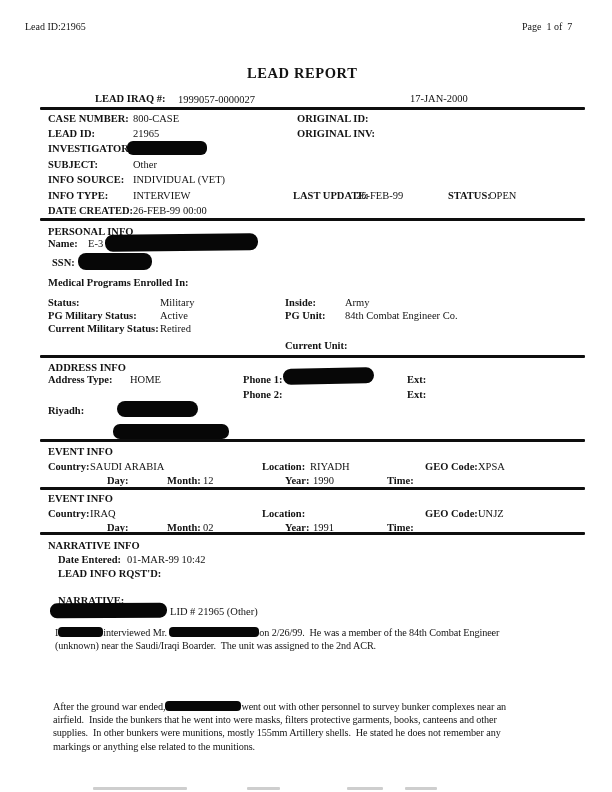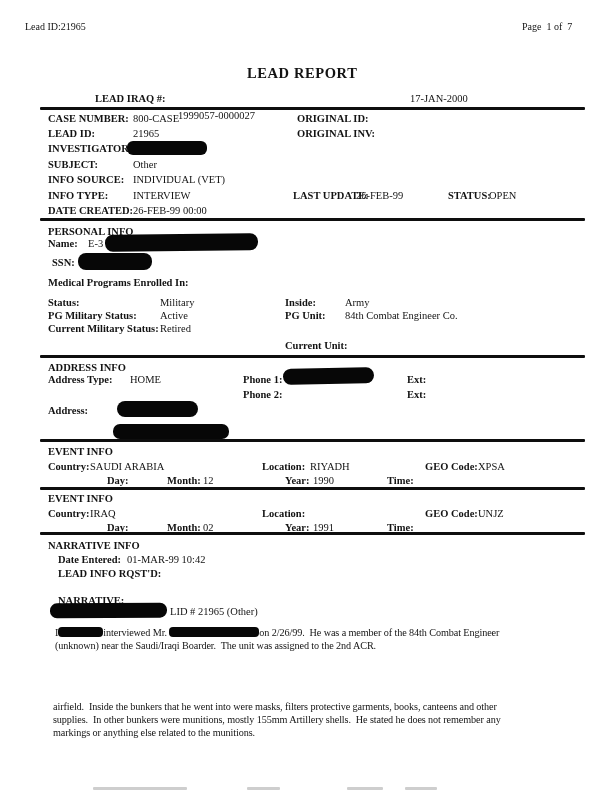--- a/index.html
+++ b/index.html
@@ -23,21 +23,21 @@
 <body>
 
 <div class="page">
 
   <span class="t small" style="left:25px;top:21px">Lead ID:21965</span>
   <span class="t small" style="left:522px;top:21px">Page&nbsp;&nbsp;1&nbsp;of&nbsp;&nbsp;7</span>
 
   <span class="t title" style="left:247px;top:68px">LEAD REPORT</span>
 
   <span class="t b" style="left:95px;top:93px">LEAD IRAQ #:</span>
-  <span class="t" style="left:178px;top:110px">1999057-0000027</span>
+  <span class="t" style="left:178px;top:94px">1999057-0000027</span>
   <span class="t" style="left:410px;top:93px">17-JAN-2000</span>
   <div class="rule" style="top:107px"></div>
 
   <span class="t b" style="left:48px;top:113px">CASE NUMBER:</span>
   <span class="t" style="left:133px;top:113px">800-CASE</span>
   <span class="t b" style="left:297px;top:113px">ORIGINAL ID:</span>
 
   <span class="t b" style="left:48px;top:128px">LEAD ID:</span>
   <span class="t" style="left:133px;top:128px">21965</span>
   <span class="t b" style="left:297px;top:128px">ORIGINAL INV:</span>
@@ -90,21 +90,21 @@
   <div class="rule" style="top:355px"></div>
 
   <span class="t b" style="left:48px;top:362px">ADDRESS INFO</span>
   <span class="t b" style="left:48px;top:374px">Address Type:</span>
   <span class="t" style="left:130px;top:374px">HOME</span>
   <span class="t b" style="left:243px;top:374px">Phone 1:</span>
   <div class="redact" style="left:283px;top:368px;width:91px;height:16px;border-radius:8px;transform:rotate(-1deg)"></div>
   <span class="t b" style="left:407px;top:374px">Ext:</span>
   <span class="t b" style="left:243px;top:389px">Phone 2:</span>
   <span class="t b" style="left:407px;top:389px">Ext:</span>
-  <span class="t b" style="left:48px;top:405px">Address:</span>
+  <span class="t b" style="left:48px;top:405px">Riyadh:</span>
   <div class="redact" style="left:117px;top:401px;width:81px;height:16px;border-radius:8px"></div>
   <div class="redact" style="left:113px;top:424px;width:116px;height:15px;border-radius:7px"></div>
 
   <div class="rule" style="top:439px"></div>
 
   <span class="t b" style="left:48px;top:446px">EVENT INFO</span>
   <span class="t b" style="left:48px;top:461px">Country:</span>
   <span class="t" style="left:90px;top:461px">SAUDI ARABIA</span>
   <span class="t b" style="left:262px;top:461px">Location:</span>
   <span class="t" style="left:310px;top:461px">RIYADH</span>
@@ -141,20 +141,21 @@
 
   <span class="t b" style="left:58px;top:595px">NARRATIVE:</span>
   <div class="redact" style="left:50px;top:603px;width:117px;height:15px;border-radius:7px;transform:rotate(-.4deg)"></div>
   <span class="t" style="left:170px;top:606px">LID # 21965  (Other)</span>
 
   <div class="nblock" style="left:55px;top:626px">
       <div class="nline">I<span class="redact inline" style="width: 45px;"></span>interviewed Mr. <span class="redact inline" style="width: 90px;"></span>on 2/26/99.&nbsp; He was a member of the 84th Combat Engineer</div>
       <div class="nline">(unknown) near the Saudi/Iraqi Boarder.&nbsp; The unit was assigned to the 2nd ACR.</div>
     </div>
   <div class="nblock" style="left:53px;top:700px">
+      <div class="nline">After the ground war ended,<span class="redact inline" style="width: 76px;"></span>went out with other personnel to survey bunker complexes near an</div>
       <div class="nline">airfield.&nbsp; Inside the bunkers that he went into were masks, filters protective garments, books, canteens and other</div>
       <div class="nline">supplies.&nbsp; In other bunkers were munitions, mostly 155mm Artillery shells.&nbsp; He stated he does not remember any</div>
       <div class="nline">markings or anything else related to the munitions.</div>
     </div>
 
   <div class="smudge" style="left:93px;top:787px;width:94px"></div>
   <div class="smudge" style="left:247px;top:787px;width:33px"></div>
   <div class="smudge" style="left:347px;top:787px;width:36px"></div>
   <div class="smudge" style="left:405px;top:787px;width:32px"></div>
 

